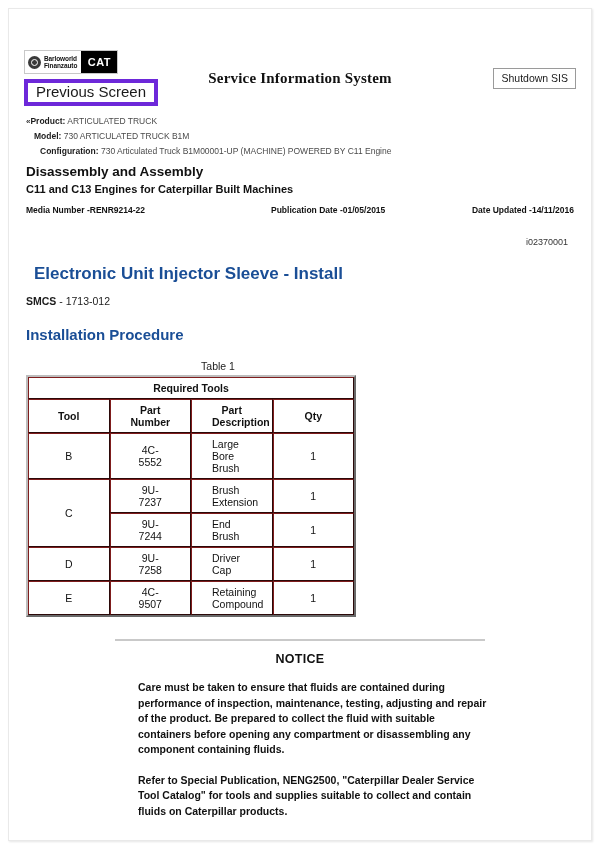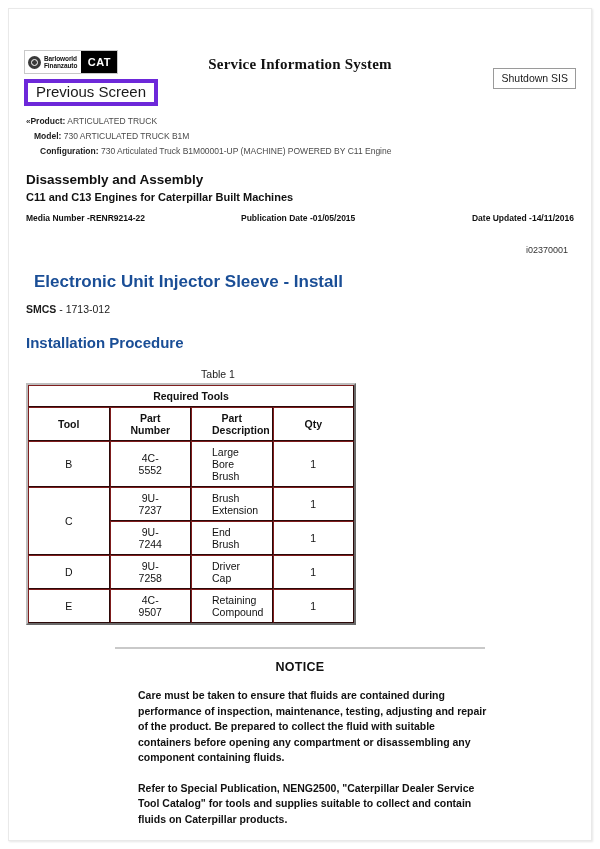--- a/index.html
+++ b/index.html
@@ -105,21 +105,21 @@
     font-size: 15px;
     color: #1a1a1a;
     padding: 3px 8px 4px 8px;
     line-height: 12px;
     white-space: nowrap;
   }
   .sis-title {
     position: absolute;
     left: 0;
     right: 0;
-    top: 6px;
+    top: 20px;
     text-align: center;
     font-family: "Liberation Serif", serif;
     font-weight: bold;
     font-size: 15px;
     letter-spacing: 0.2px;
     color: #111111;
   }
   .shutdown-sis {
     position: absolute;
     right: 0;
@@ -151,21 +151,21 @@
   .meta-line.indent1 { padding-left: 8px; }
   .meta-line.indent2 { padding-left: 14px; }
   .arrow-glyph {
     font-size: 8px;
     color: #333333;
     font-weight: bold;
   }
 
   
   .doc-head {
-    margin-top: 12px;
+    margin-top: 4px;
     margin-left: 2px;
   }
   .doc-title1 {
     font-size: 13.5px;
     font-weight: bold;
     color: #111111;
     line-height: 17px;
   }
   .doc-title2 {
     font-size: 11px;
@@ -174,21 +174,21 @@
     line-height: 16px;
     margin-top: 1px;
   }
   .doc-meta-row {
     display: flex;
     margin-top: 8px;
     font-size: 8.5px;
     font-weight: bold;
     color: #111111;
   }
-  .doc-meta-row .c1 { width: 215px; }
+  .doc-meta-row .c1 { width: 245px; }
   .doc-meta-row .c2 { width: 190px; }
   .doc-meta-row .c3 { flex: 1; text-align: right; padding-right: 2px; }
 
   .doc-id {
     margin-top: 22px;
     text-align: right;
     font-size: 9px;
     color: #333333;
     padding-right: 8px;
   }

